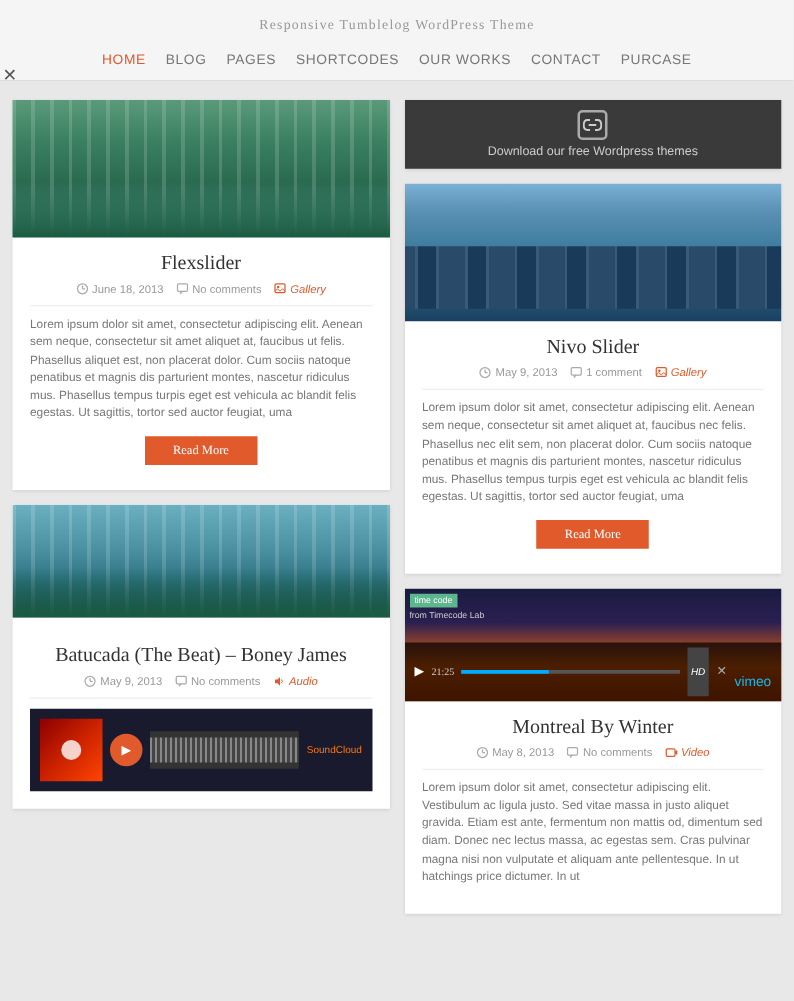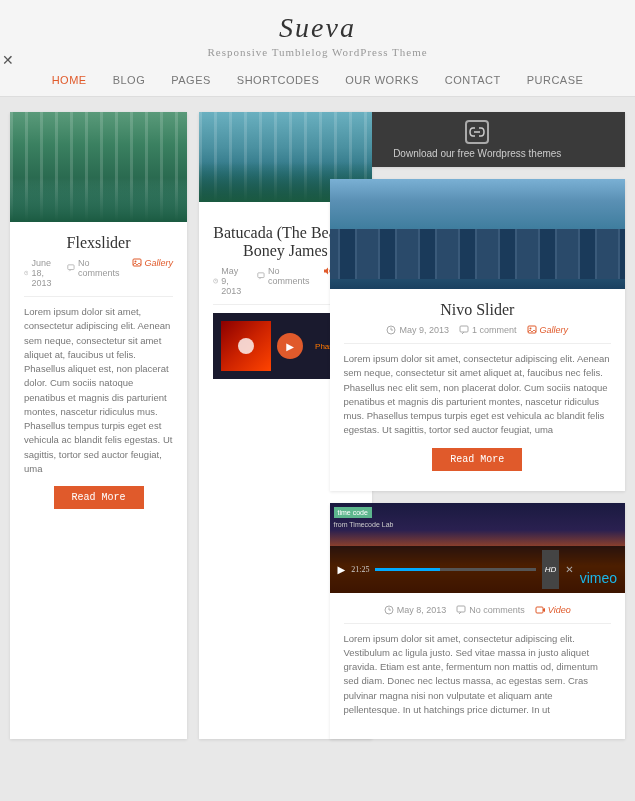--- a/index.html
+++ b/index.html
@@ -28,21 +28,21 @@
     }
     .logo-subtitle {
       font-size: 11px;
       color: #999;
       letter-spacing: 1px;
       margin-top: 2px;
     }
     .nav {
       display: flex;
       justify-content: center;
-      gap: 26px;
+      gap: 16px;
       padding: 10px 12px;
       margin-top: 6px;
     }
     .nav a {
       text-decoration: none;
       font-size: 11px;
       color: #777;
       font-family: Arial, sans-serif;
       letter-spacing: 0.5px;
       text-transform: uppercase;
@@ -56,21 +56,21 @@
       max-width: 635px;
       margin: 0 auto;
       padding: 15px 10px;
       display: flex;
       gap: 12px;
     }
 
     .col-left {
       width: 50%;
       display: flex;
-      flex-direction: row;
+      flex-direction: column;
       gap: 12px;
     }
     .col-right {
       width: 50%;
       display: flex;
       flex-direction: column;
       gap: 12px;
     }
 
     
@@ -126,21 +126,21 @@
       font-family: Arial, sans-serif;
     }
     .read-more-btn {
       display: block;
       width: 90px;
       margin: 0 auto 8px auto;
       background: #e05a2b;
       color: #fff;
       padding: 6px 14px;
       font-size: 10px;
-      font-family: Liberation Mono, monospace;
+      font-family: Liberation Serif, serif;
       cursor: pointer;
       border: none;
     }
 
     
     .waterfall-img {
       width: 100%;
       height: 110px;
       background: linear-gradient(180deg, #5a9a7a 0%, #3a8060 30%, #2a6a50 60%, #4a9080 100%);
       position: relative;
@@ -313,21 +313,21 @@
     .hd-badge {
       color: #fff;
       font-size: 8px;
       font-family: Arial, sans-serif;
       background: #444;
       padding: 15px 3px;
       font-style: italic;
     }
     .vimeo-logo {
       color: #1ab7ea;
-      font-size: 14px;
+      font-size: 11px;
       font-family: Arial, sans-serif;
       margin-top: 17px;
     }
     .video-overlay {
       position: absolute;
       top: 4px; left: 4px;
       background: rgba(100,200,150,0.9);
       padding: 2px 4px;
       font-size: 7px;
       color: #fff;
@@ -356,21 +356,20 @@
       color: #555;
       font-size: 14px;
     }
   </style>
 </head>
 <body>
 
 <div class="crosshair">✕</div>
 
 <div class="header">
-  <div class="logo-title">Sueva</div>
   <div class="logo-subtitle">Responsive Tumblelog WordPress Theme</div>
   <nav class="nav">
     <a class="active">HOME</a>
     <a>BLOG</a>
     <a>PAGES</a>
     <a>SHORTCODES</a>
     <a>OUR WORKS</a>
     <a>CONTACT</a>
     <a>PURCASE</a>
   </nav>
@@ -444,21 +443,21 @@
               </svg>
             <span>Audio</span>
           </span>
         </div>
         <hr class="divider">
 
         <div class="music-player">
           <div class="album-thumb"></div>
           <div class="play-btn">▶</div>
           <div class="waveform"></div>
-          <div class="soundcloud-icon">Phasellus</div>
+          <div class="soundcloud-icon">SoundCloud</div>
         </div>
       </div>
     </div>
 
   </div>
 
   <div class="col-right">
 
     <div class="card download-banner">
       <div class="download-icon">
@@ -519,20 +518,21 @@
           <span class="time-label">21:25</span>
           <div class="progress-bar">
             <div class="progress-fill"></div>
           </div>
           <span class="hd-badge">HD</span>
           <span style="color:#aaa;font-size:10px;">✕</span>
           <span class="vimeo-logo">vimeo</span>
         </div>
       </div>
       <div class="card-body">
+        <div class="card-title">Montreal By Winter</div>
         <div class="card-meta">
           <span>
             <svg class="meta-icon" viewBox="0 0 10 10">
                 <circle cx="5" cy="5" r="4" fill="none" stroke="#aaa" stroke-width="1"></circle>
                 <line x1="5" y1="5" x2="5" y2="2.5" stroke="#aaa" stroke-width="1"></line>
                 <line x1="5" y1="5" x2="7" y2="5" stroke="#aaa" stroke-width="1"></line>
               </svg>
             <span>May 8, 2013</span>
           </span>
           <span>

